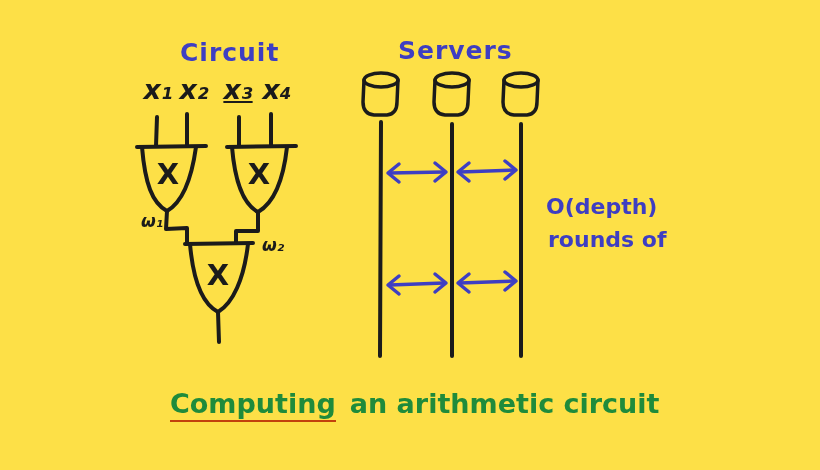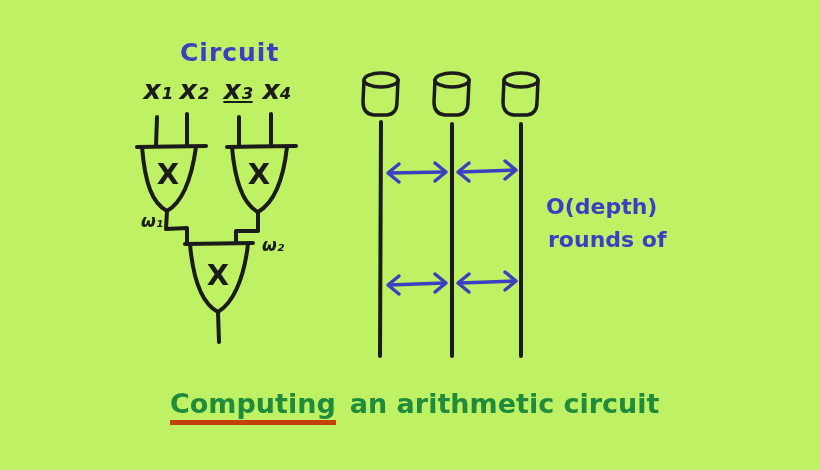--- a/index.html
+++ b/index.html
@@ -1,19 +1,19 @@
 <!DOCTYPE html>
 <html><head>
 <meta charset="utf-8">
 <style>
   html,body{margin:0;padding:0;background:#e9e9e9;}
   .board{
     position:relative;
     width:820px;height:470px;
-    background:#bef264;
+    background:#fde047;
     overflow:hidden;
     font-family:"DejaVu Sans", sans-serif;
     color:#1b1b1b;
   }
   .board svg{position:absolute;left:0;top:0;}
   .label{position:absolute;white-space:nowrap;line-height:1;}
   .blue{color:#3e3ec2;}
   .green{color:#1f8b3b;}
 
   .section-title{font-size:25px;font-weight:600;letter-spacing:1px;}
@@ -21,21 +21,21 @@
   .servers-title{left:398px;top:38px;width:100px;text-align:center;}
 
   .input-label{font-size:27px;font-weight:600;font-style:italic;transform:translateX(-50%);}
   .wire-label{font-size:17px;font-weight:600;font-style:italic;}
   .gate-op{position:absolute;width:40px;text-align:center;font-size:29px;font-weight:600;transform:translateX(-50%);}
   .output-label{left:146px;top:338px;font-size:24px;font-weight:600;}
 
   .annot{font-size:22px;font-weight:700;}
 
   .caption{left:170px;top:390px;font-size:27px;font-weight:600;}
-  .caption .u{display:inline-block;border-bottom:5px solid #c2410c;padding-bottom:3px;}
+  .caption .u{display:inline-block;border-bottom:2px solid #c2410c;padding-bottom:3px;}
   .caption .r{margin-left:14px;}
 </style>
 </head>
 <body>
 
 <div class="board">
 
   <svg width="820" height="470" viewBox="0 0 820 470">
 
     <g stroke="#1b1b1b" stroke-width="4" stroke-linecap="round" stroke-linejoin="round" fill="none">
@@ -118,20 +118,21 @@
   <div class="label input-label" style="left:277px;top:76px;text-align:right;">x₄</div>
 
   <div class="gate-op" style="left:168px;top:157px;">X</div>
   <div class="gate-op" style="left:259px;top:157px;">X</div>
   <div class="gate-op" style="left:218px;top:258px;">X</div>
 
   <div class="label wire-label" style="left:141px;top:213px;">ω₁</div>
   <div class="label wire-label" style="left:262px;top:217px;margin-top:20px;">ω₂</div>
 
 
+  <div class="label section-title blue servers-title">Servers</div>
 
   <div class="label annot blue" style="left:546px;top:196px;">O(depth)</div>
   <div class="label annot blue" style="left:548px;top:229px;">rounds of</div>
 
   <div class="label caption green">
     <span class="u">Computing</span><span class="r">an arithmetic circuit</span>
   </div>
 
 </div>
 

